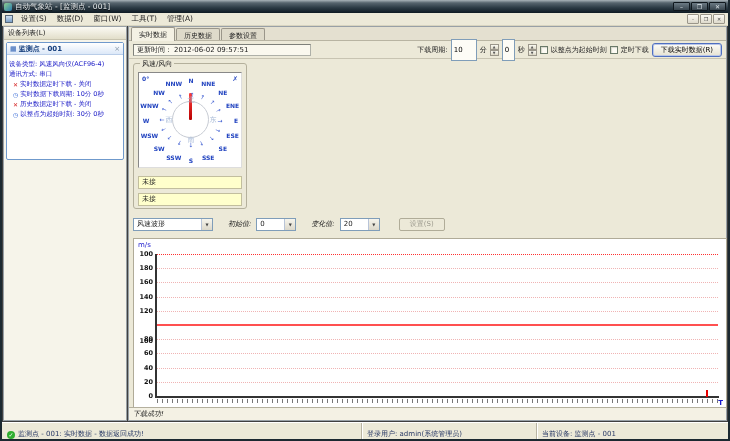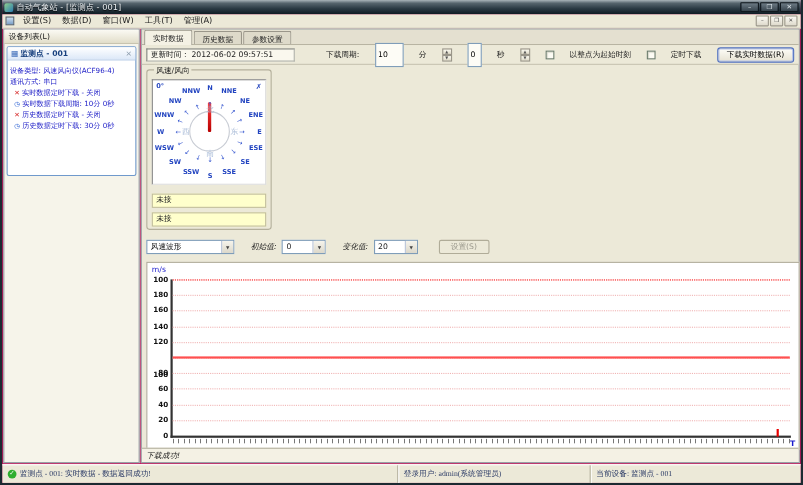--- a/index.html
+++ b/index.html
@@ -1,18 +1,18 @@
 <!DOCTYPE html>
 <html><head>
 <meta charset="utf-8">
 <style>
   html,body{margin:0;padding:0;background:#d8d4c8;}
   *{box-sizing:border-box;}
   .window{position:relative;width:730px;height:441px;border:2px solid #1c2931;border-top:none;
-    background:#be185d;font-family:"DejaVu Sans",sans-serif;font-size:8px;color:#222;overflow:hidden;}
+    background:#404040;font-family:"DejaVu Sans",sans-serif;font-size:8px;color:#222;overflow:hidden;}
   
   .titlebar{position:absolute;top:0;left:-2px;right:-2px;height:13px;
     background:linear-gradient(180deg,#aab4ba 0%,#57656e 22%,#2b3a44 60%,#0e1a22 100%);
     display:flex;align-items:center;padding:0 4px;color:#eef3f6;}
   .title-icon{width:8px;height:8px;border-radius:2px;background:linear-gradient(135deg,#8ed08e,#2a7ab0);margin-right:3px;flex:none;}
   .title-text{font-size:7.5px;text-shadow:0 1px 1px #000;white-space:nowrap;}
   .win-btns{margin-left:auto;display:flex;gap:1px;}
   .win-btn{width:17px;height:9px;display:flex;align-items:center;justify-content:center;font-size:6px;
     color:#dfe6ea;background:linear-gradient(#6c7a84,#37444d);border:1px solid #10181e;border-radius:1px;cursor:default;}
   
@@ -40,21 +40,21 @@
   .ic-x{color:#d42020;font-size:6px;flex:none;}
   .ic-clock{color:#2058d0;font-size:6px;flex:none;}
   
   .main{position:absolute;left:126px;right:1px;top:0;bottom:1px;border:1px solid #98a0a6;background:#ece9d8;}
   .tab-bar{position:absolute;top:0;left:0;right:0;height:14px;display:flex;align-items:flex-end;
     padding-left:2px;gap:1px;background:#e4e0d0;border-bottom:1px solid #b8b4a2;}
   .tab{padding:2px 7px;font-size:7px;border:1px solid #9a968a;border-bottom:none;background:#dedaca;
     border-radius:2px 2px 0 0;height:12px;white-space:nowrap;}
   .tab.active{background:#f4f1e4;height:14px;margin-bottom:-1px;}
   .toolbar{position:absolute;top:14px;left:0;right:0;height:18px;display:flex;align-items:center;
-    padding:0 4px;gap:14px;background:#ece9d8;border-bottom:1px solid #c8c4b2;font-size:7px;}
+    padding:0 4px;gap:3px;background:#ece9d8;border-bottom:1px solid #c8c4b2;font-size:7px;}
   .update-box{display:flex;align-items:center;gap:2px;width:178px;height:12px;border:1px solid #aeb0a8;
     border-top-color:#7e807a;border-left-color:#7e807a;background:#faf8ee;padding:0 3px;font-size:7px;white-space:nowrap;}
   .spacer{flex:1;}
   .tb-label{white-space:nowrap;}
   .spin-field{width:26px;height:22px;border:1px solid #7f9db9;background:#fdfcf6;font-size:7px;
     padding:0 2px;font-family:"DejaVu Sans",sans-serif;}
   .spin-field.narrow{width:13px;}
   .spinner{width:9px;height:12px;display:flex;flex-direction:column;flex:none;}
   .spinner span{flex:1;border:1px solid #9a968a;background:linear-gradient(#fbfaf2,#ddd8c6);
     font-size:3.5px;line-height:4px;text-align:center;color:#555;}
@@ -99,21 +99,21 @@
   .xaxis{position:absolute;left:21px;right:7px;top:157px;height:2px;background:#333;}
   .xticks{position:absolute;left:23px;right:7px;top:160px;height:4px;
     background:repeating-linear-gradient(90deg,#777 0,#777 1px,transparent 1px,transparent 5px);}
   .xmarker{position:absolute;left:572px;top:151px;width:2px;height:7px;background:#e80000;}
   .xend{position:absolute;right:3px;top:160px;color:#1a1acd;font-weight:bold;font-size:7px;}
   
   .download-strip{position:absolute;left:0;right:0;bottom:0;height:13px;border-top:1px solid #b4b09e;
     background:#f4f1e4;font-size:7px;line-height:12px;padding:0 4px;white-space:nowrap;font-style:italic;}
   .statusbar{position:absolute;left:0;right:0;bottom:0;height:17px;background:#ece9d8;border-top:1px solid #fff;
     display:flex;font-size:7px;color:#2a3a66;align-items:stretch;}
-  .sb-pane{display:flex;align-items:center;padding:0 5px;border-right:1px solid #b8b4a2;box-shadow:1px 0 0 #fff;white-space:nowrap;overflow:hidden;font-family:Liberation Serif, serif;}
+  .sb-pane{display:flex;align-items:flex-end;padding:0 5px;border-right:1px solid #b8b4a2;box-shadow:1px 0 0 #fff;white-space:nowrap;overflow:hidden;}
   .sb-pane.p1{width:360px;}
   .sb-pane.p2{width:175px;}
   .sb-pane.p3{flex:1;border-right:none;box-shadow:none;}
   .sb-check{width:8px;height:8px;border-radius:50%;background:#2fae2f;color:#fff;font-size:6px;
     line-height:8px;text-align:center;margin-right:3px;flex:none;}
 </style>
 </head>
 <body>
 
 <div class="window">
@@ -168,21 +168,21 @@
             <div class="dev-line indent">
               <span class="ic-clock">◷</span>
               <span>实时数据下载周期: 10分 0秒</span>
             </div>
             <div class="dev-line indent">
               <span class="ic-x">✕</span>
               <span>历史数据定时下载 - 关闭</span>
             </div>
             <div class="dev-line indent">
               <span class="ic-clock">◷</span>
-              <span>历史数据定时下载: 30分 0秒</span>
+              <span>以整点为起始时刻: 30分 0秒</span>
             </div>
           </div>
       </div>
     </div>
 
     <div class="main">
 
       <div class="tab-bar">
           <div class="tab active">实时数据</div>
           <div class="tab">历史数据</div>

